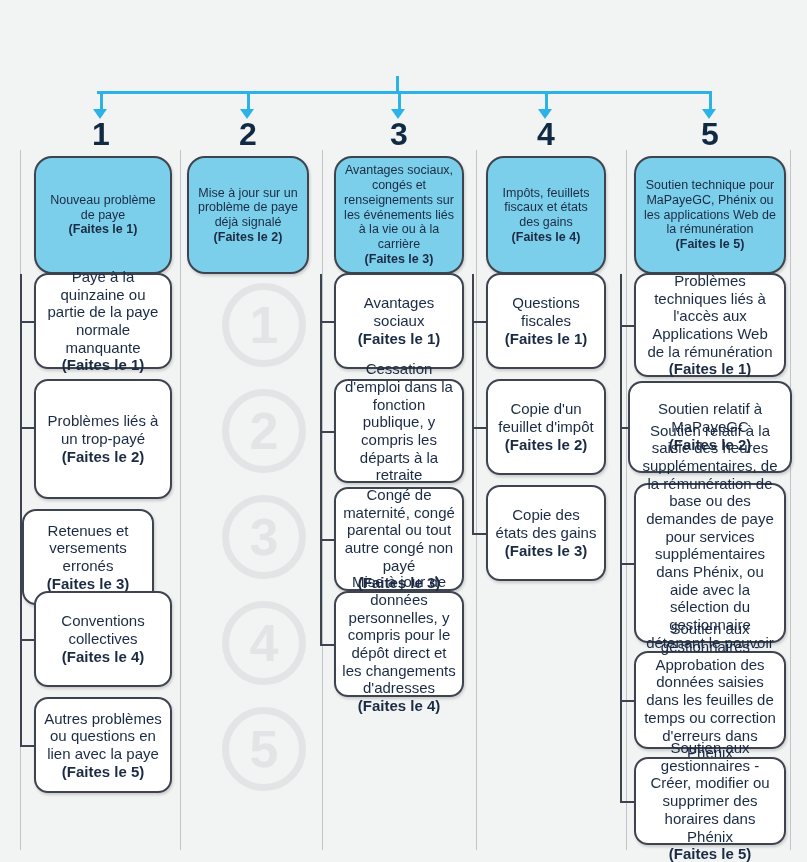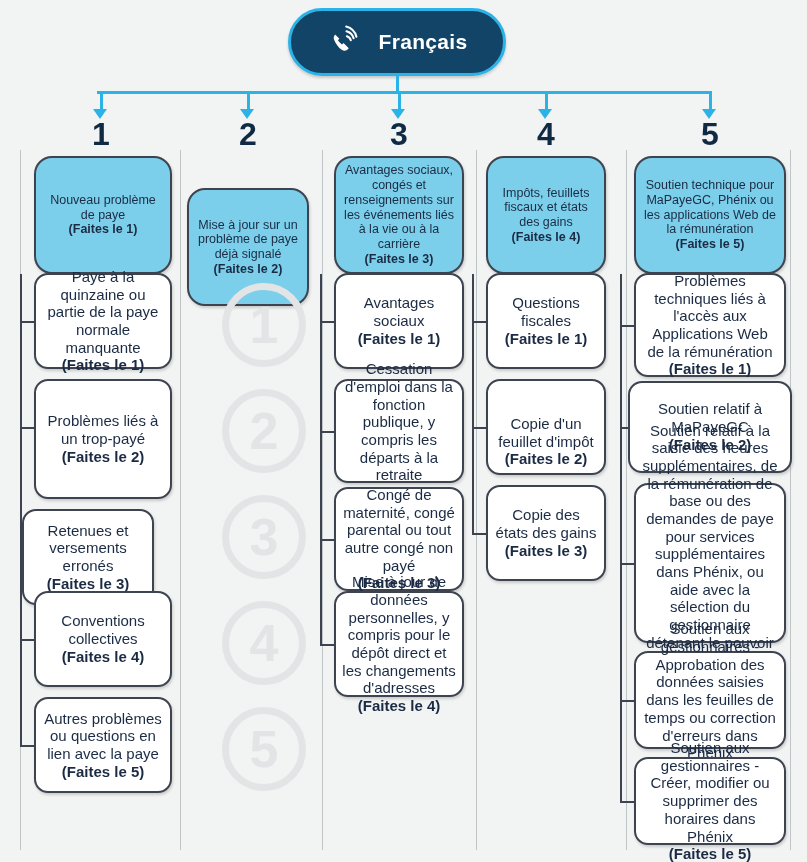--- a/index.html
+++ b/index.html
@@ -114,31 +114,20 @@
     font-weight: bold;
     font-family: "Liberation Sans", sans-serif;
     line-height: 1;
   }
 </style>
 </head>
 <body>
 
 <div id="canvas">
 
-  <div class="header-pill">
-    <span class="phone-icon">
-      <svg viewBox="0 0 34 34" width="34" height="34" aria-hidden="true">
-        <path d="M7.2 7.4c-1.4 1.4-1.9 3.3-1.2 5 1.6 4.2 4.3 7.9 8 10.6 1.6 1.2 3.9 1.1 5.3-.3l1.5-1.5-5.3-5.3-1.5 1.5c-1.6-1.2-3-2.6-4.1-4.2l1.5-1.5L6.1 6.4 7.2 7.4z" fill="#ffffff" transform="translate(1,2)"></path>
-        <path d="M19.5 6.2a10 10 0 0 1 7.1 7.1" stroke="#ffffff" stroke-width="2.1" fill="none" stroke-linecap="round"></path>
-        <path d="M19.9 11.3a5.6 5.6 0 0 1 3.9 3.9" stroke="#ffffff" stroke-width="2.1" fill="none" stroke-linecap="round"></path>
-        <path d="M19.2 1.6a14.4 14.4 0 0 1 10.2 10.2" stroke="#ffffff" stroke-width="2.1" fill="none" stroke-linecap="round"></path>
-      </svg>
-    </span>
-    <span class="header-title">Français</span>
-  </div>
 
   <div class="conn conn-stem"></div>
   <div class="conn conn-bus"></div>
 
   <div id="dyn">
       <div class="arrow-stem" style="left:100px;top:93px;height:18px;"></div>
       <div class="arrow-down" style="left:93px;top:109px;"></div>
       <div class="col-sep" style="left:20px;top:150px;height:700px;"></div>
       <div class="col-number" style="left:71px;">1</div>
       <div class="box head" style="left:34px;top:156px;width:138px;height:118px;justify-content:center;">
@@ -162,21 +151,21 @@
           <div class="txt">Conventions collectives<span class="bold">(Faites le 4)</span></div>
       </div>
       <div class="tree-h" style="left:20px;top:745px;width:14px;"></div>
       <div class="box" style="left:34px;top:697px;width:138px;height:96px;">
           <div class="txt">Autres problèmes ou questions en lien avec la paye<span class="bold">(Faites le 5)</span></div>
       </div>
       <div class="arrow-stem" style="left:247px;top:93px;height:18px;"></div>
       <div class="arrow-down" style="left:240px;top:109px;"></div>
       <div class="col-sep" style="left:180px;top:150px;height:700px;"></div>
       <div class="col-number" style="left:218px;">2</div>
-      <div class="box head" style="left:187px;top:156px;width:122px;height:118px;margin-top:32px;">
+      <div class="box head" style="left:187px;top:156px;width:122px;height:118px;">
       <div class="txt">Mise à jour sur un problème de paye déjà signalé<span class="bold">(Faites le 2)</span></div>
       </div>
       <div class="wm" style="left:222px;top:283px;">1</div>
       <div class="wm" style="left:222px;top:389px;">2</div>
       <div class="wm" style="left:222px;top:495px;">3</div>
       <div class="wm" style="left:222px;top:601px;">4</div>
       <div class="wm" style="left:222px;top:707px;">5</div>
       <div class="arrow-stem" style="left:398px;top:93px;height:18px;"></div>
       <div class="arrow-down" style="left:391px;top:109px;"></div>
       <div class="col-sep" style="left:322px;top:150px;height:700px;"></div>
@@ -207,21 +196,21 @@
       <div class="col-number" style="left:516px;">4</div>
       <div class="box head" style="left:486px;top:156px;width:120px;height:118px;">
       <div class="txt">Impôts, feuillets fiscaux et états des gains<span class="bold">(Faites le 4)</span></div>
       </div>
       <div class="tree-v" style="left:472px;top:274px;height:259px;"></div>
       <div class="tree-h" style="left:472px;top:321px;width:14px;"></div>
       <div class="box" style="left:486px;top:273px;width:120px;height:96px;">
           <div class="txt">Questions fiscales<span class="bold">(Faites le 1)</span></div>
       </div>
       <div class="tree-h" style="left:472px;top:427px;width:14px;"></div>
-      <div class="box" style="left:486px;top:379px;width:120px;height:96px;align-items:flex-end;">
+      <div class="box" style="left:486px;top:379px;width:120px;height:96px;">
           <div class="txt">Copie d'un feuillet d'impôt<span class="bold">(Faites le 2)</span></div>
       </div>
       <div class="tree-h" style="left:472px;top:533px;width:14px;"></div>
       <div class="box" style="left:486px;top:485px;width:120px;height:96px;">
           <div class="txt">Copie des états des gains<span class="bold">(Faites le 3)</span></div>
       </div>
       <div class="arrow-stem" style="left:709px;top:93px;height:18px;"></div>
       <div class="arrow-down" style="left:702px;top:109px;"></div>
       <div class="col-sep" style="left:626px;top:150px;height:700px;"></div>
       <div class="col-sep" style="left:790px;top:150px;height:700px;"></div>

